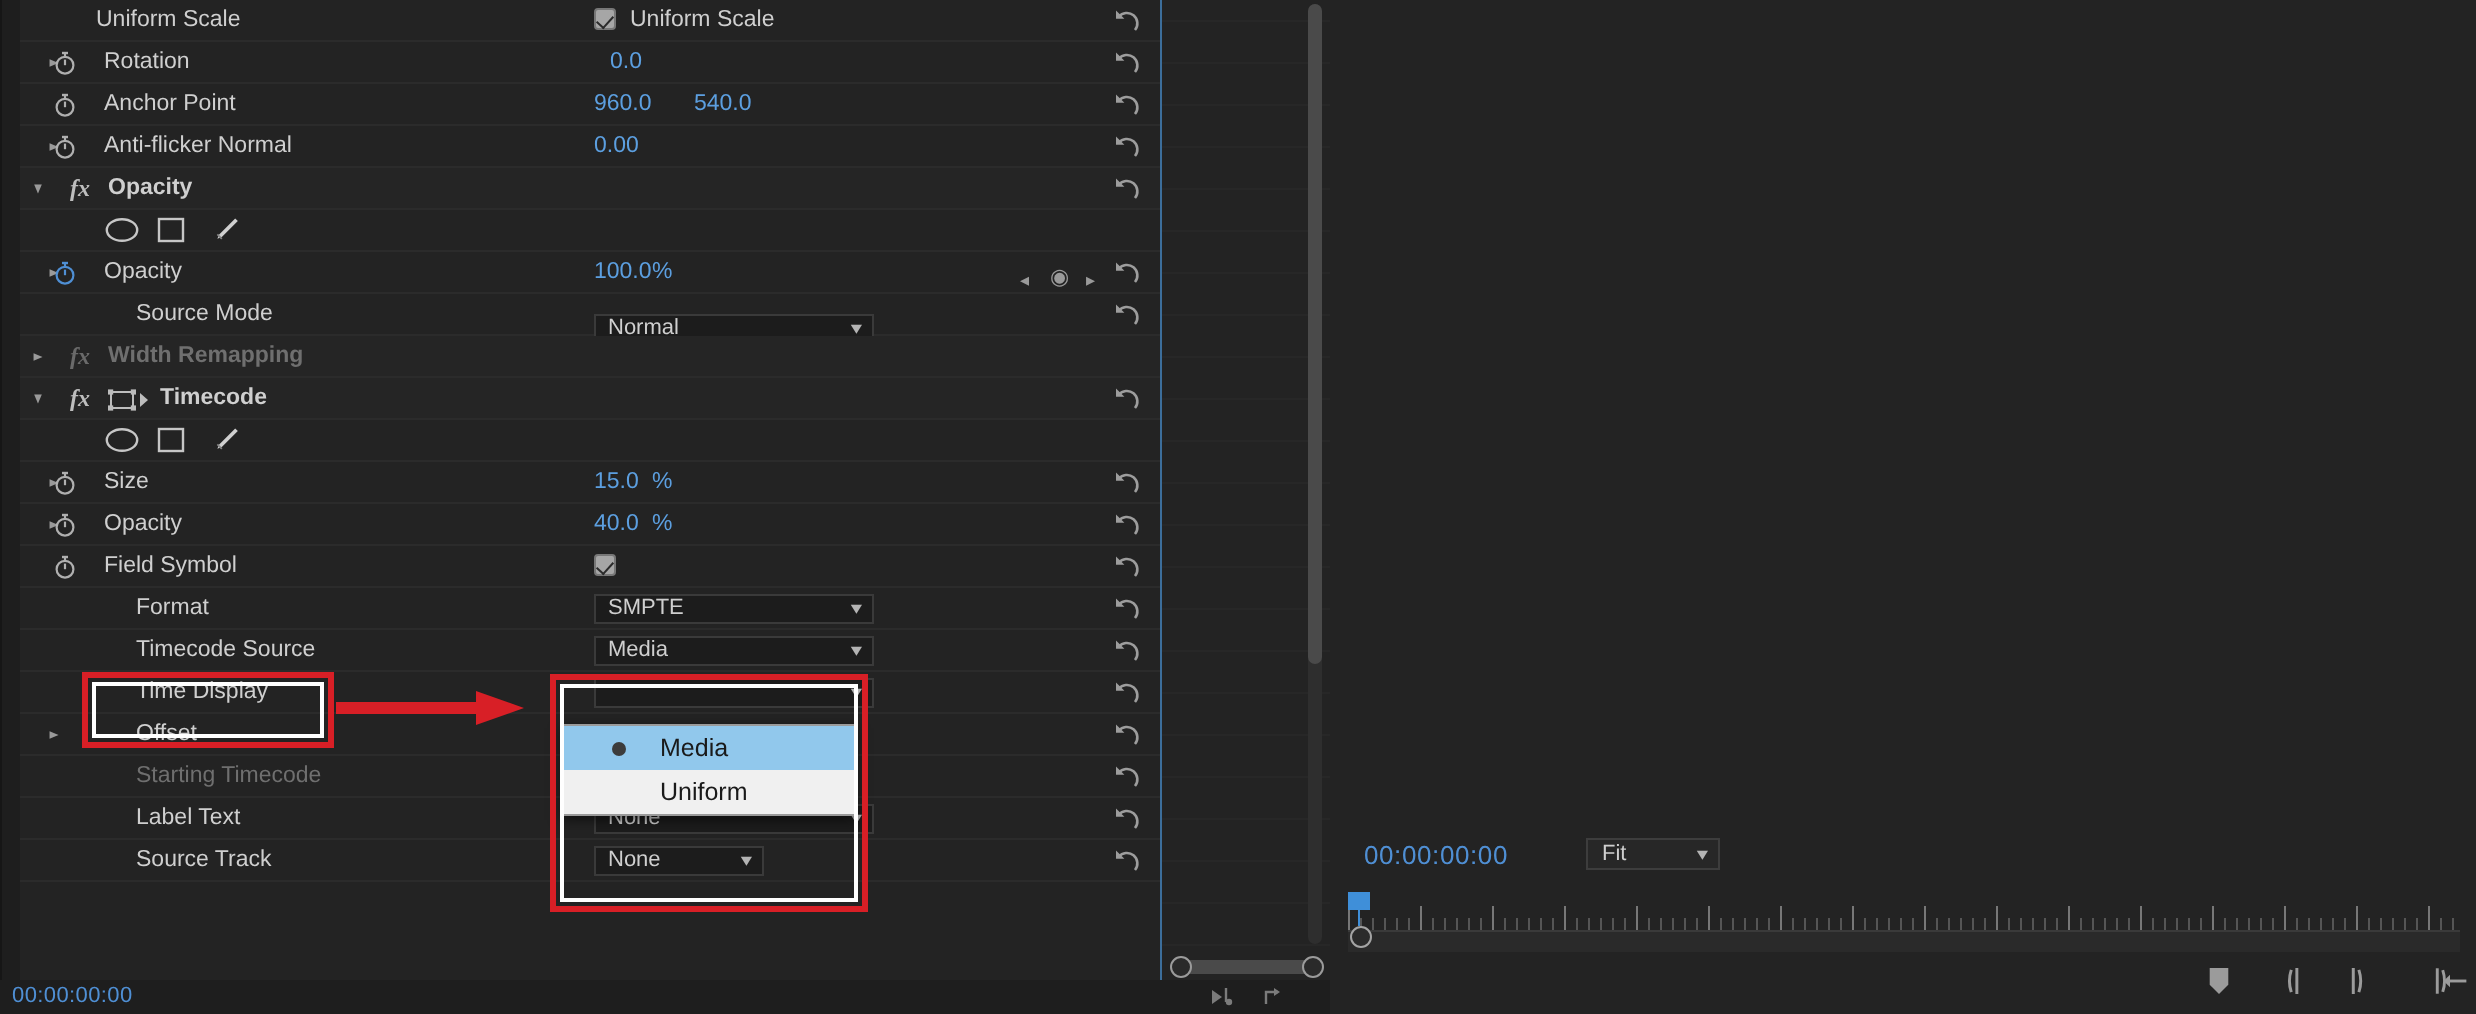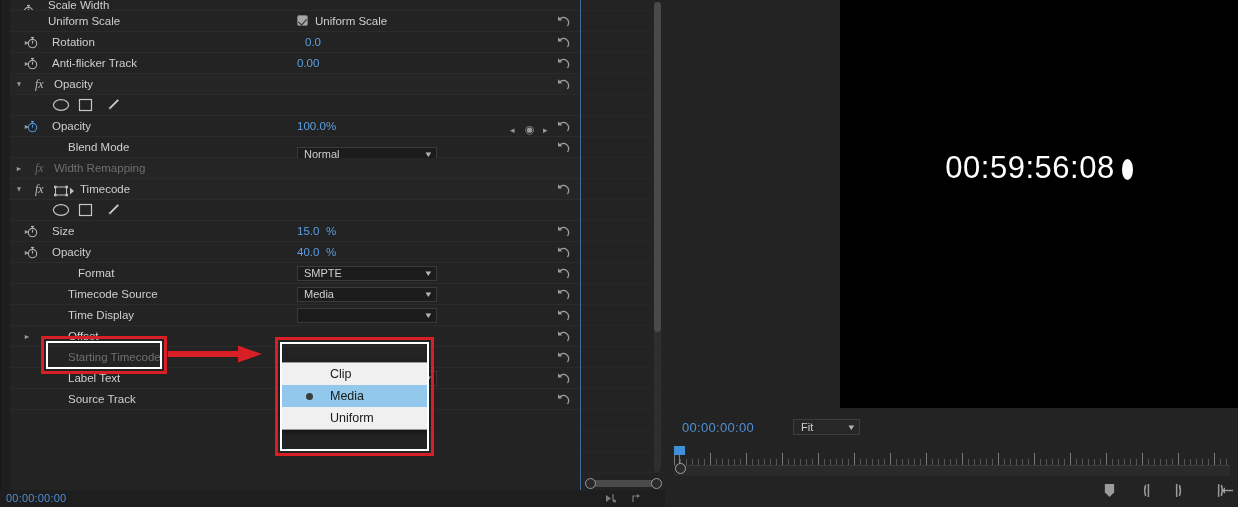--- a/index.html
+++ b/index.html
@@ -10,21 +10,21 @@
 
   
   #ec{position:absolute;left:0;top:0;width:665px;height:507px;background:#1e1e1e;}
   #ec-left{position:absolute;left:0;top:0;width:580px;height:490px;background:#232323;
            border-left:1px solid #161616;}
   .gutter{position:absolute;left:0;top:0;width:9px;height:490px;background:#1e1e1e;}
   #rows{position:absolute;left:9px;top:0;width:571px;}
 
   .row{position:relative;height:21px;line-height:21px;box-sizing:border-box;
        border-bottom:1px solid #2b2b2b;background:#232323;}
-  .row.sec{background:#252525;}
+  .row.sec{background:#252525;font-weight:bold;}
   .row.cut{height:11px;line-height:11px;overflow:hidden;}
 
   .tw{position:absolute;top:0;width:14px;text-align:center;color:#9a9a9a;font-size:9px;
       user-select:none;}
   .tw.x16{left:10px;}
   .tw.x2{left:2px;}
   .chev{display:inline-block;transform:scaleY(.85);}
   .chev.down{transform:rotate(90deg) scaleY(.85);}
 
   .stw{position:absolute;top:4px;width:13px;height:13px;}
@@ -125,31 +125,20 @@
 </style>
 </head>
 <body>
 
 <div id="root">
 
   <div id="ec">
     <div id="ec-left">
       <div class="gutter"></div>
       <div id="rows">
-          <div class="row cut">
-            <span class="stw" style="left:12px">
-              <svg viewBox="0 0 13 13" width="13" height="13">
-                <circle cx="6.5" cy="7.6" r="4.2" fill="none" stroke="#b0b0b0" stroke-width="1.1"></circle>
-                <path d="M6.5 7.6V4.8" stroke="#b0b0b0" stroke-width="1.1" fill="none"></path>
-                <path d="M5 1.5h3" stroke="#b0b0b0" stroke-width="1.2" fill="none"></path>
-                <path d="M6.5 1.5v1.8" stroke="#b0b0b0" stroke-width="1.1" fill="none"></path>
-              </svg>
-            </span>
-            <span class="lbl" style="left:38px">Scale Width</span>
-          </div>
           <div class="row">
             <span class="lbl" style="left:38px">Uniform Scale</span>
             <span class="cbox" style="left:287px;top:4px"></span>
             <span class="lbl" style="left:305px">Uniform Scale</span>
             <span class="reset">
               <svg viewBox="0 0 15 15" width="15" height="15">
                 <path d="M11.5 12A5.2 5.2 0 1 0 3.4 5.4" fill="none" stroke="#b8b8b8" stroke-width="1.3"></path>
                 <path d="M2 2.2v4.2h4.2z" fill="#b8b8b8"></path>
               </svg>
             </span>
@@ -167,30 +156,49 @@
             <span class="lbl" style="left:42px">Rotation</span>
             <span class="val" style="left:295px">0.0</span>
             <span class="reset">
               <svg viewBox="0 0 15 15" width="15" height="15">
                 <path d="M11.5 12A5.2 5.2 0 1 0 3.4 5.4" fill="none" stroke="#b8b8b8" stroke-width="1.3"></path>
                 <path d="M2 2.2v4.2h4.2z" fill="#b8b8b8"></path>
               </svg>
             </span>
           </div>
           <div class="row">
+            <span class="stw" style="left:16px">
+              <svg viewBox="0 0 13 13" width="13" height="13">
+                <circle cx="6.5" cy="7.6" r="4.2" fill="none" stroke="#b0b0b0" stroke-width="1.1"></circle>
+                <path d="M6.5 7.6V4.8" stroke="#b0b0b0" stroke-width="1.1" fill="none"></path>
+                <path d="M5 1.5h3" stroke="#b0b0b0" stroke-width="1.2" fill="none"></path>
+                <path d="M6.5 1.5v1.8" stroke="#b0b0b0" stroke-width="1.1" fill="none"></path>
+              </svg>
+            </span>
+            <span class="lbl" style="left:42px">Anchor Point</span>
+            <span class="val" style="left:287px">960.0</span>
+            <span class="val" style="left:337px">540.0</span>
+            <span class="reset">
+              <svg viewBox="0 0 15 15" width="15" height="15">
+                <path d="M11.5 12A5.2 5.2 0 1 0 3.4 5.4" fill="none" stroke="#b8b8b8" stroke-width="1.3"></path>
+                <path d="M2 2.2v4.2h4.2z" fill="#b8b8b8"></path>
+              </svg>
+            </span>
+          </div>
+          <div class="row">
             <span class="tw x16"><span class="chev">▸</span></span>
             <span class="stw" style="left:16px">
               <svg viewBox="0 0 13 13" width="13" height="13">
                 <circle cx="6.5" cy="7.6" r="4.2" fill="none" stroke="#b0b0b0" stroke-width="1.1"></circle>
                 <path d="M6.5 7.6V4.8" stroke="#b0b0b0" stroke-width="1.1" fill="none"></path>
                 <path d="M5 1.5h3" stroke="#b0b0b0" stroke-width="1.2" fill="none"></path>
                 <path d="M6.5 1.5v1.8" stroke="#b0b0b0" stroke-width="1.1" fill="none"></path>
               </svg>
             </span>
-            <span class="lbl" style="left:42px">Anti-flicker Track</span>
+            <span class="lbl" style="left:42px">Anti-flicker Normal</span>
             <span class="val" style="left:287px">0.00</span>
             <span class="reset">
               <svg viewBox="0 0 15 15" width="15" height="15">
                 <path d="M11.5 12A5.2 5.2 0 1 0 3.4 5.4" fill="none" stroke="#b8b8b8" stroke-width="1.3"></path>
                 <path d="M2 2.2v4.2h4.2z" fill="#b8b8b8"></path>
               </svg>
             </span>
           </div>
           <div class="row sec">
             <span class="tw x2"><span class="chev down">▸</span></span>
@@ -236,21 +244,21 @@
               <span style="left:33px">▸</span>
             </span>
             <span class="reset">
               <svg viewBox="0 0 15 15" width="15" height="15">
                 <path d="M11.5 12A5.2 5.2 0 1 0 3.4 5.4" fill="none" stroke="#b8b8b8" stroke-width="1.3"></path>
                 <path d="M2 2.2v4.2h4.2z" fill="#b8b8b8"></path>
               </svg>
             </span>
           </div>
           <div class="row">
-            <span class="lbl" style="left:58px">Blend Mode</span>
+            <span class="lbl" style="left:58px">Source Mode</span>
             <div class="ddown" style="left:287px;top:10px;width:140px"><span>Normal</span><span class="ar">▾</span></div>
             <span class="reset">
               <svg viewBox="0 0 15 15" width="15" height="15">
                 <path d="M11.5 12A5.2 5.2 0 1 0 3.4 5.4" fill="none" stroke="#b8b8b8" stroke-width="1.3"></path>
                 <path d="M2 2.2v4.2h4.2z" fill="#b8b8b8"></path>
               </svg>
             </span>
           </div>
           <div class="row sec">
             <span class="tw x2"><span class="chev">▸</span></span>
@@ -324,21 +332,39 @@
             <span class="val" style="left:287px">40.0</span>
             <span class="val" style="left:316px">%</span>
             <span class="reset">
               <svg viewBox="0 0 15 15" width="15" height="15">
                 <path d="M11.5 12A5.2 5.2 0 1 0 3.4 5.4" fill="none" stroke="#b8b8b8" stroke-width="1.3"></path>
                 <path d="M2 2.2v4.2h4.2z" fill="#b8b8b8"></path>
               </svg>
             </span>
           </div>
           <div class="row">
-            <span class="lbl" style="left:68px">Format</span>
+            <span class="stw" style="left:16px">
+              <svg viewBox="0 0 13 13" width="13" height="13">
+                <circle cx="6.5" cy="7.6" r="4.2" fill="none" stroke="#b0b0b0" stroke-width="1.1"></circle>
+                <path d="M6.5 7.6V4.8" stroke="#b0b0b0" stroke-width="1.1" fill="none"></path>
+                <path d="M5 1.5h3" stroke="#b0b0b0" stroke-width="1.2" fill="none"></path>
+                <path d="M6.5 1.5v1.8" stroke="#b0b0b0" stroke-width="1.1" fill="none"></path>
+              </svg>
+            </span>
+            <span class="lbl" style="left:42px">Field Symbol</span>
+            <span class="cbox" style="left:287px;top:4px"></span>
+            <span class="reset">
+              <svg viewBox="0 0 15 15" width="15" height="15">
+                <path d="M11.5 12A5.2 5.2 0 1 0 3.4 5.4" fill="none" stroke="#b8b8b8" stroke-width="1.3"></path>
+                <path d="M2 2.2v4.2h4.2z" fill="#b8b8b8"></path>
+              </svg>
+            </span>
+          </div>
+          <div class="row">
+            <span class="lbl" style="left:58px">Format</span>
             <div class="ddown" style="left:287px;top:3px;width:140px"><span>SMPTE</span><span class="ar">▾</span></div>
             <span class="reset">
               <svg viewBox="0 0 15 15" width="15" height="15">
                 <path d="M11.5 12A5.2 5.2 0 1 0 3.4 5.4" fill="none" stroke="#b8b8b8" stroke-width="1.3"></path>
                 <path d="M2 2.2v4.2h4.2z" fill="#b8b8b8"></path>
               </svg>
             </span>
           </div>
           <div class="row">
             <span class="lbl" style="left:58px">Timecode Source</span>
@@ -449,25 +475,20 @@
         <svg viewBox="0 0 14 13" width="14" height="13">
             <path d="M3 10V4h6" stroke="#9a9a9a" stroke-width="1.2" fill="none"></path>
             <path d="M7 2l3 2-3 2z" fill="#9a9a9a"></path>
           </svg>
       </span>
     </div>
   </div>
 
   <div id="pm">
     <div id="pm-left"></div>
-    <div id="pm-video">
-      <div id="pm-overlay">
-        <span>00:59:56:08</span><span class="fsym"></span>
-      </div>
-    </div>
 
     <div id="pm-bar">
       <span id="pm-tc">00:00:00:00</span>
       <div id="pm-fit">
         <span>Fit</span>
         <span class="ar">▾</span>
       </div>
       <div id="pm-ruler">
           <div class="tick" style="left: 0px; height: 12px; background: rgb(119, 119, 119);"></div>
           <div class="tick" style="left: 6px; height: 6px; background: rgb(85, 85, 85);"></div>
@@ -593,21 +614,20 @@
               <path d="M7 2q2 6 0 12" stroke="#bdbdbd" stroke-width="1.6" fill="none"></path>
               <path d="M20 8H11" stroke="#bdbdbd" stroke-width="1.6" fill="none"></path>
               <path d="M11 4.5L7.5 8l3.5 3.5z" fill="#bdbdbd"></path>
             </svg>
         </span>
       </div>
     </div>
   </div>
 
   <div id="menu">
-      <div class="mi"><span>Clip</span></div>
       <div class="mi sel"><span class="dot"></span><span>Media</span></div>
       <div class="mi"><span>Uniform</span></div>
     </div>
 
   <div class="ann" id="ann-label" style="left:41px;top:336px;width:126px;height:38px;">
       <i></i>
     </div>
   <div class="ann" id="ann-menu" style="left:275px;top:337px;width:159px;height:119px;">
       <i></i>
     </div>

